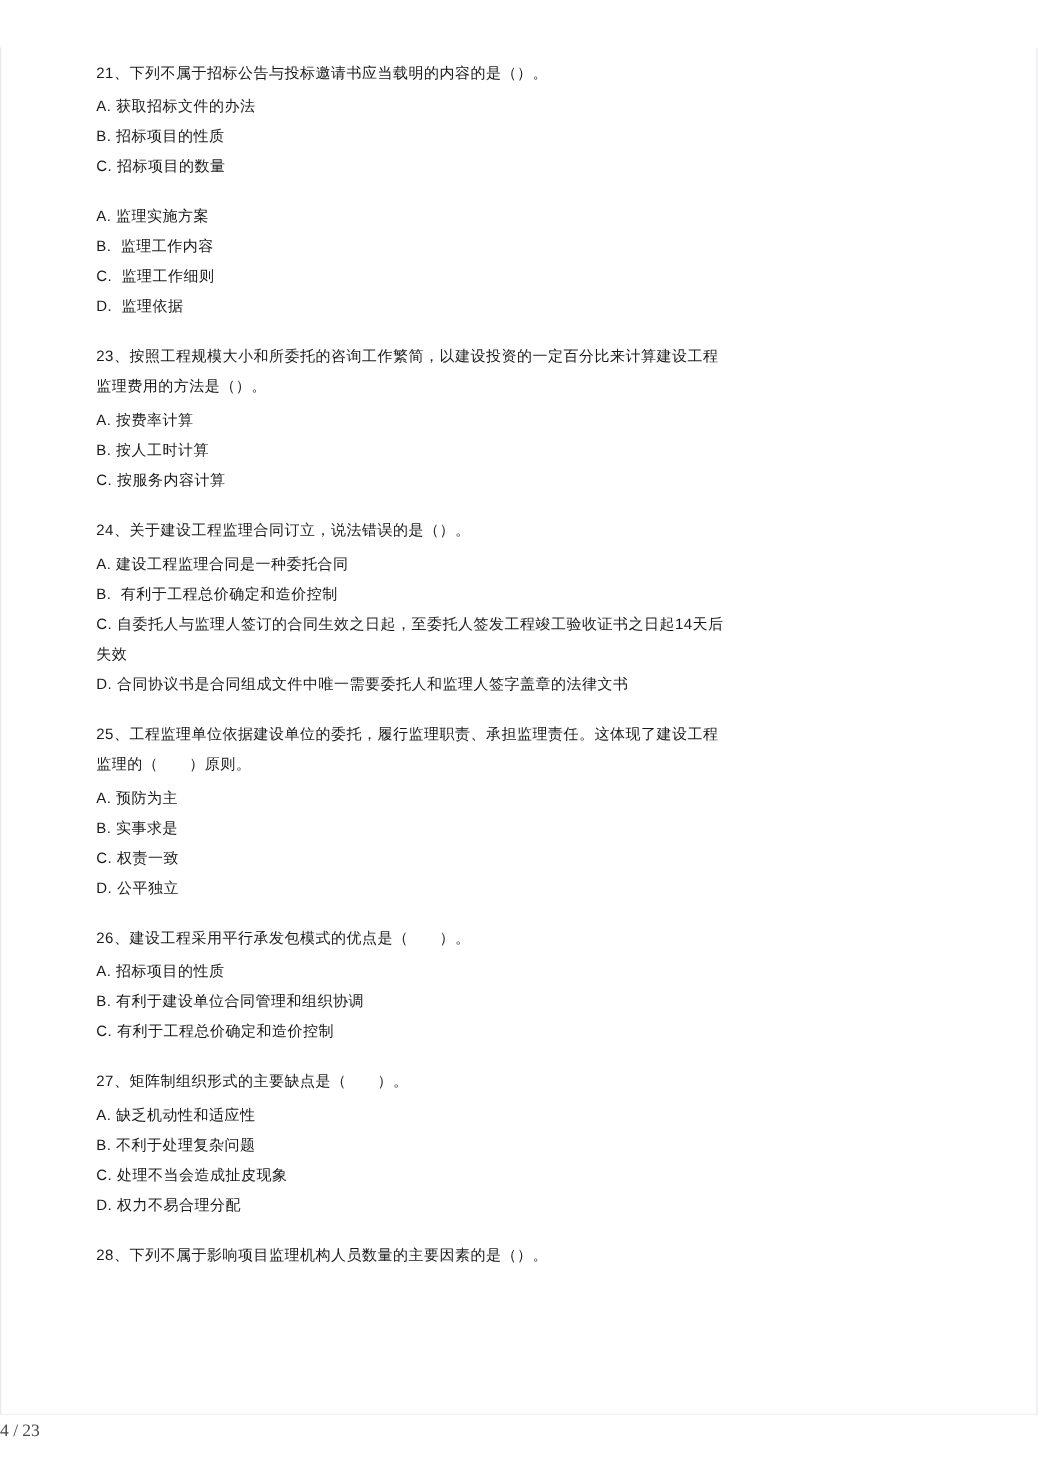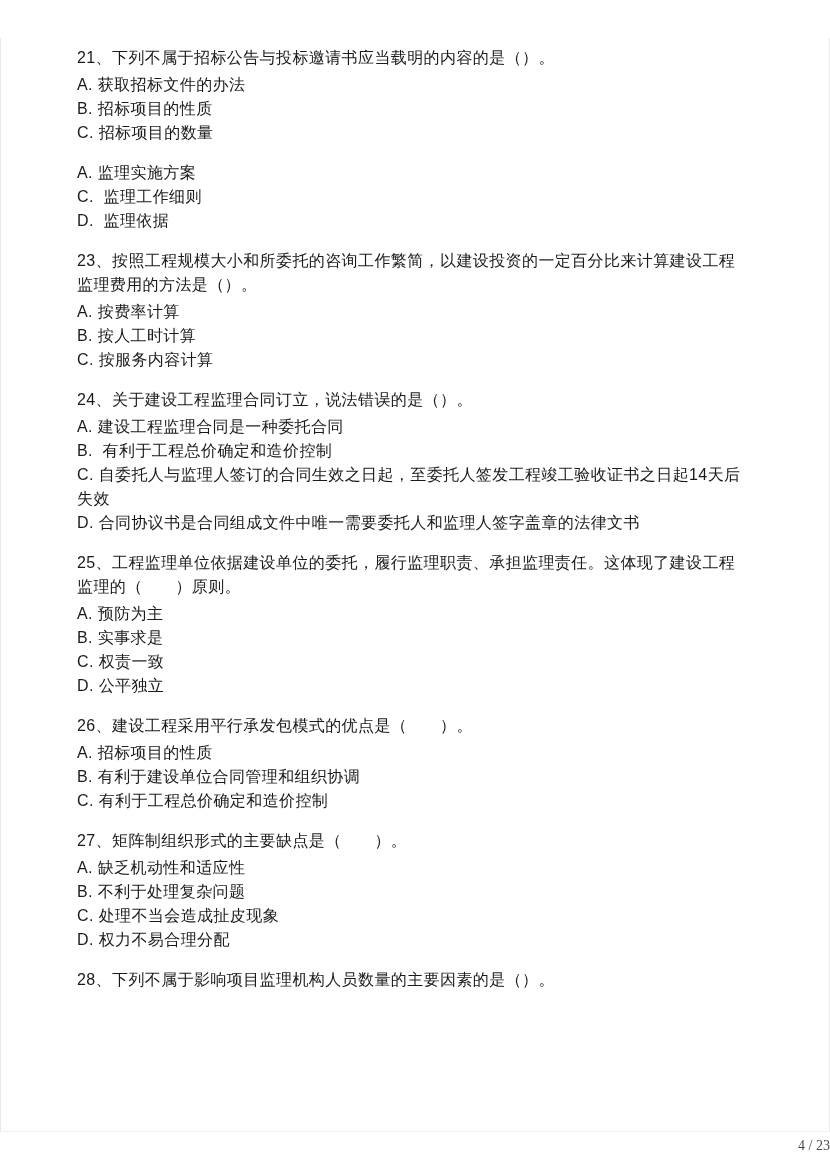--- a/index.html
+++ b/index.html
@@ -30,35 +30,35 @@
     position: absolute;
     top: 46px;
     left: 77px;
     width: 678px;
   }
   .question {
     margin: 0 0 16px 0;
   }
   .q-text, .option {
     margin: 0;
-    font-size: 16px;
+    font-size: 12px;
     line-height: 24px;
     letter-spacing: 0.4px;
     white-space: pre-wrap;
     color: #1a1a1a;
   }
   .q-text {
     margin-bottom: 3px;
   }
   .footer {
     position: absolute;
     top: 1137px;
     left: 0;
     width: 830px;
-    text-align: right;
+    text-align: left;
     font-family: "Liberation Serif", "DejaVu Serif", serif;
     font-size: 14px;
     line-height: 18px;
     color: #4a4a4a;
   }
 </style>
 </head>
 <body>
 
 <div class="page-frame"></div>
@@ -67,20 +67,21 @@
 
   <div class="question">
     <p class="q-text">21、下列不属于招标公告与投标邀请书应当载明的内容的是（）。</p>
     <p class="option">A. 获取招标文件的办法</p>
     <p class="option">B. 招标项目的性质</p>
     <p class="option">C. 招标项目的数量</p>
   </div>
 
   <div class="question">
     <p class="option">A. 监理实施方案</p>
+    <p class="option">B.  监理工作内容</p>
     <p class="option">C.  监理工作细则</p>
     <p class="option">D.  监理依据</p>
   </div>
 
   <div class="question">
     <p class="q-text">23、按照工程规模大小和所委托的咨询工作繁简，以建设投资的一定百分比来计算建设工程
 监理费用的方法是（）。</p>
     <p class="option">A. 按费率计算</p>
     <p class="option">B. 按人工时计算</p>
     <p class="option">C. 按服务内容计算</p>

